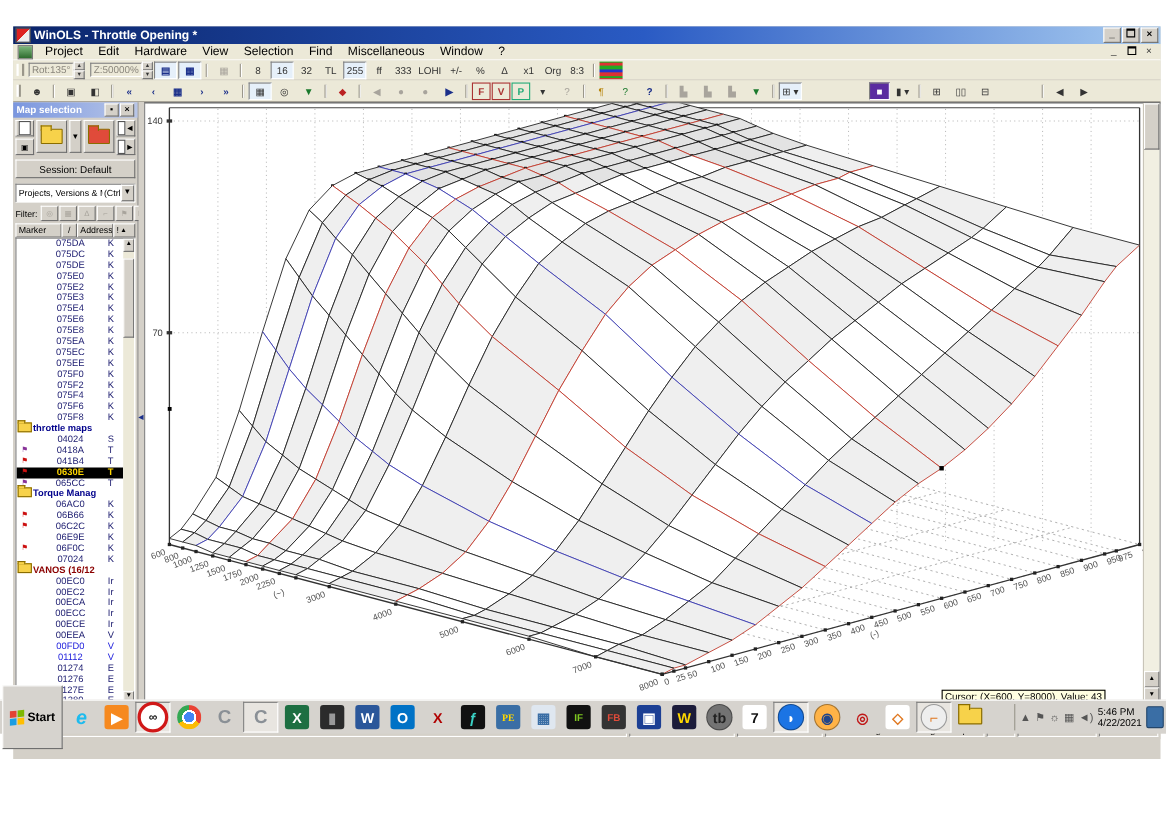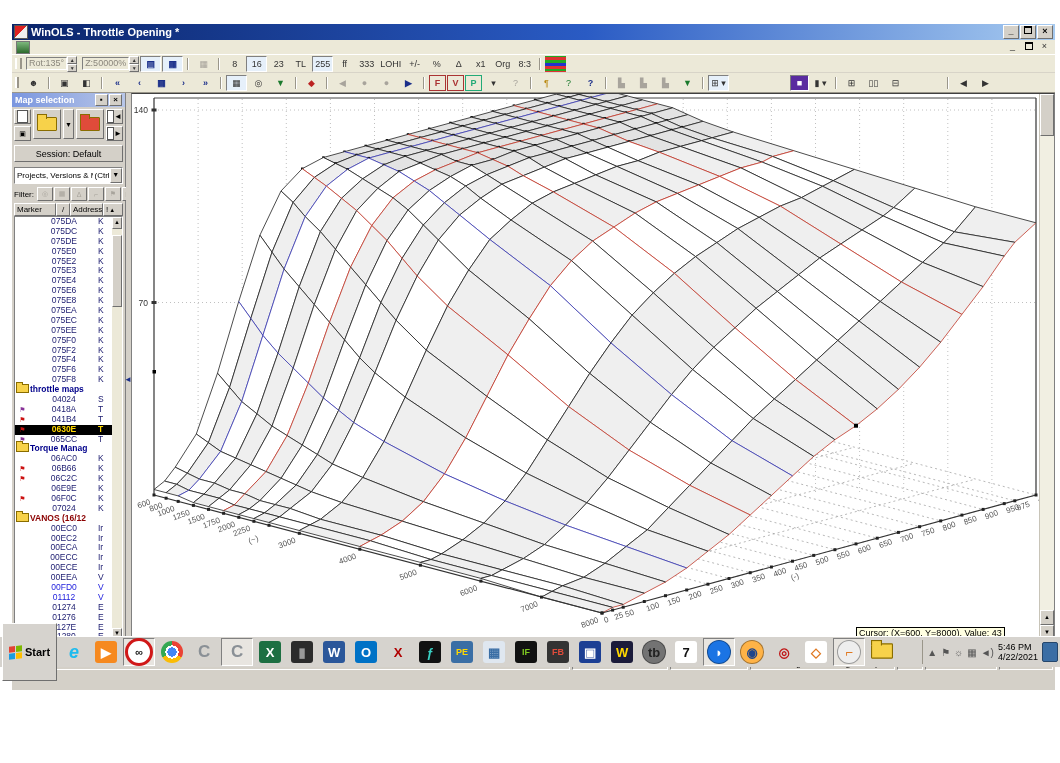--- a/index.html
+++ b/index.html
@@ -162,20 +162,21 @@
       <span>WinOLS - Throttle Opening *</span>
       <span class="wbtns">
         <span class="wbtn b-out">_</span>
         <span class="wbtn b-out"><span class="rest"></span></span>
         <span class="wbtn b-out">×</span>
       </span>
     </div>
 
     <div class="menubar">
       <span class="menuchildicon"></span>
+      <span id="menu-items"><span class="menuitem">Project</span><span class="menuitem">Edit</span><span class="menuitem">Hardware</span><span class="menuitem">View</span><span class="menuitem">Selection</span><span class="menuitem">Find</span><span class="menuitem">Miscellaneous</span><span class="menuitem">Window</span><span class="menuitem">?</span></span>
       <span class="mdibtns">
         <span class="mdibtn">_</span>
         <span class="mdibtn"><span class="rest"></span></span>
         <span class="mdibtn">×</span>
       </span>
     </div>
 
     <div class="tbrow tbrow1">
       <span class="grip"></span>
       <span class="spinbox">
@@ -193,21 +194,21 @@
           </span>
       </span>
       <span id="tb1-groups" style="display:flex;align-items:center;gap:1px;">
           <span class="tb navy pressed">▤</span>
           <span class="tb navy pressed">▦</span>
           <span class="tbsep"></span>
           <span class="tb dis">▦</span>
           <span class="tbsep"></span>
           <span class="tb">8</span>
           <span class="tb pressed">16</span>
-          <span class="tb">23</span>
+          <span class="tb">32</span>
           <span class="tb">TL</span>
           <span class="tb pressed">255</span>
           <span class="tb">ff</span>
           <span class="tb">333</span>
           <span class="tb">LOHI</span>
           <span class="tb">+/-</span>
           <span class="tb">%</span>
           <span class="tb">Δ</span>
           <span class="tb">x1</span>
           <span class="tb">Org</span>
@@ -2403,21 +2404,21 @@
         <span class="tbi">
           <span class="ti" style="background: rgb(0, 114, 198); color: rgb(255, 255, 255);">O</span>
         </span>
         <span class="tbi">
           <span class="ti" style="background: transparent; color: rgb(176, 0, 0);">X</span>
         </span>
         <span class="tbi">
           <span class="ti" style="background: rgb(17, 17, 17); color: rgb(58, 209, 196);">ƒ</span>
         </span>
         <span class="tbi">
-          <span class="ti" style="background: rgb(58, 110, 165); color: rgb(255, 215, 0); font-size: 9px;">PE</span>
+          <span class="ti" style="background: rgb(58, 110, 165); color: rgb(255, 215, 0); font-size: 9px; font-family: Liberation Serif, serif;">PE</span>
         </span>
         <span class="tbi">
           <span class="ti" style="background: rgb(223, 231, 240); color: rgb(58, 110, 165);">▦</span>
         </span>
         <span class="tbi">
           <span class="ti" style="background: rgb(17, 17, 17); color: rgb(126, 200, 32); font-size: 9px;">IF</span>
         </span>
         <span class="tbi">
           <span class="ti" style="background: rgb(51, 51, 51); color: rgb(224, 75, 58); font-size: 9px;">FB</span>
         </span>

